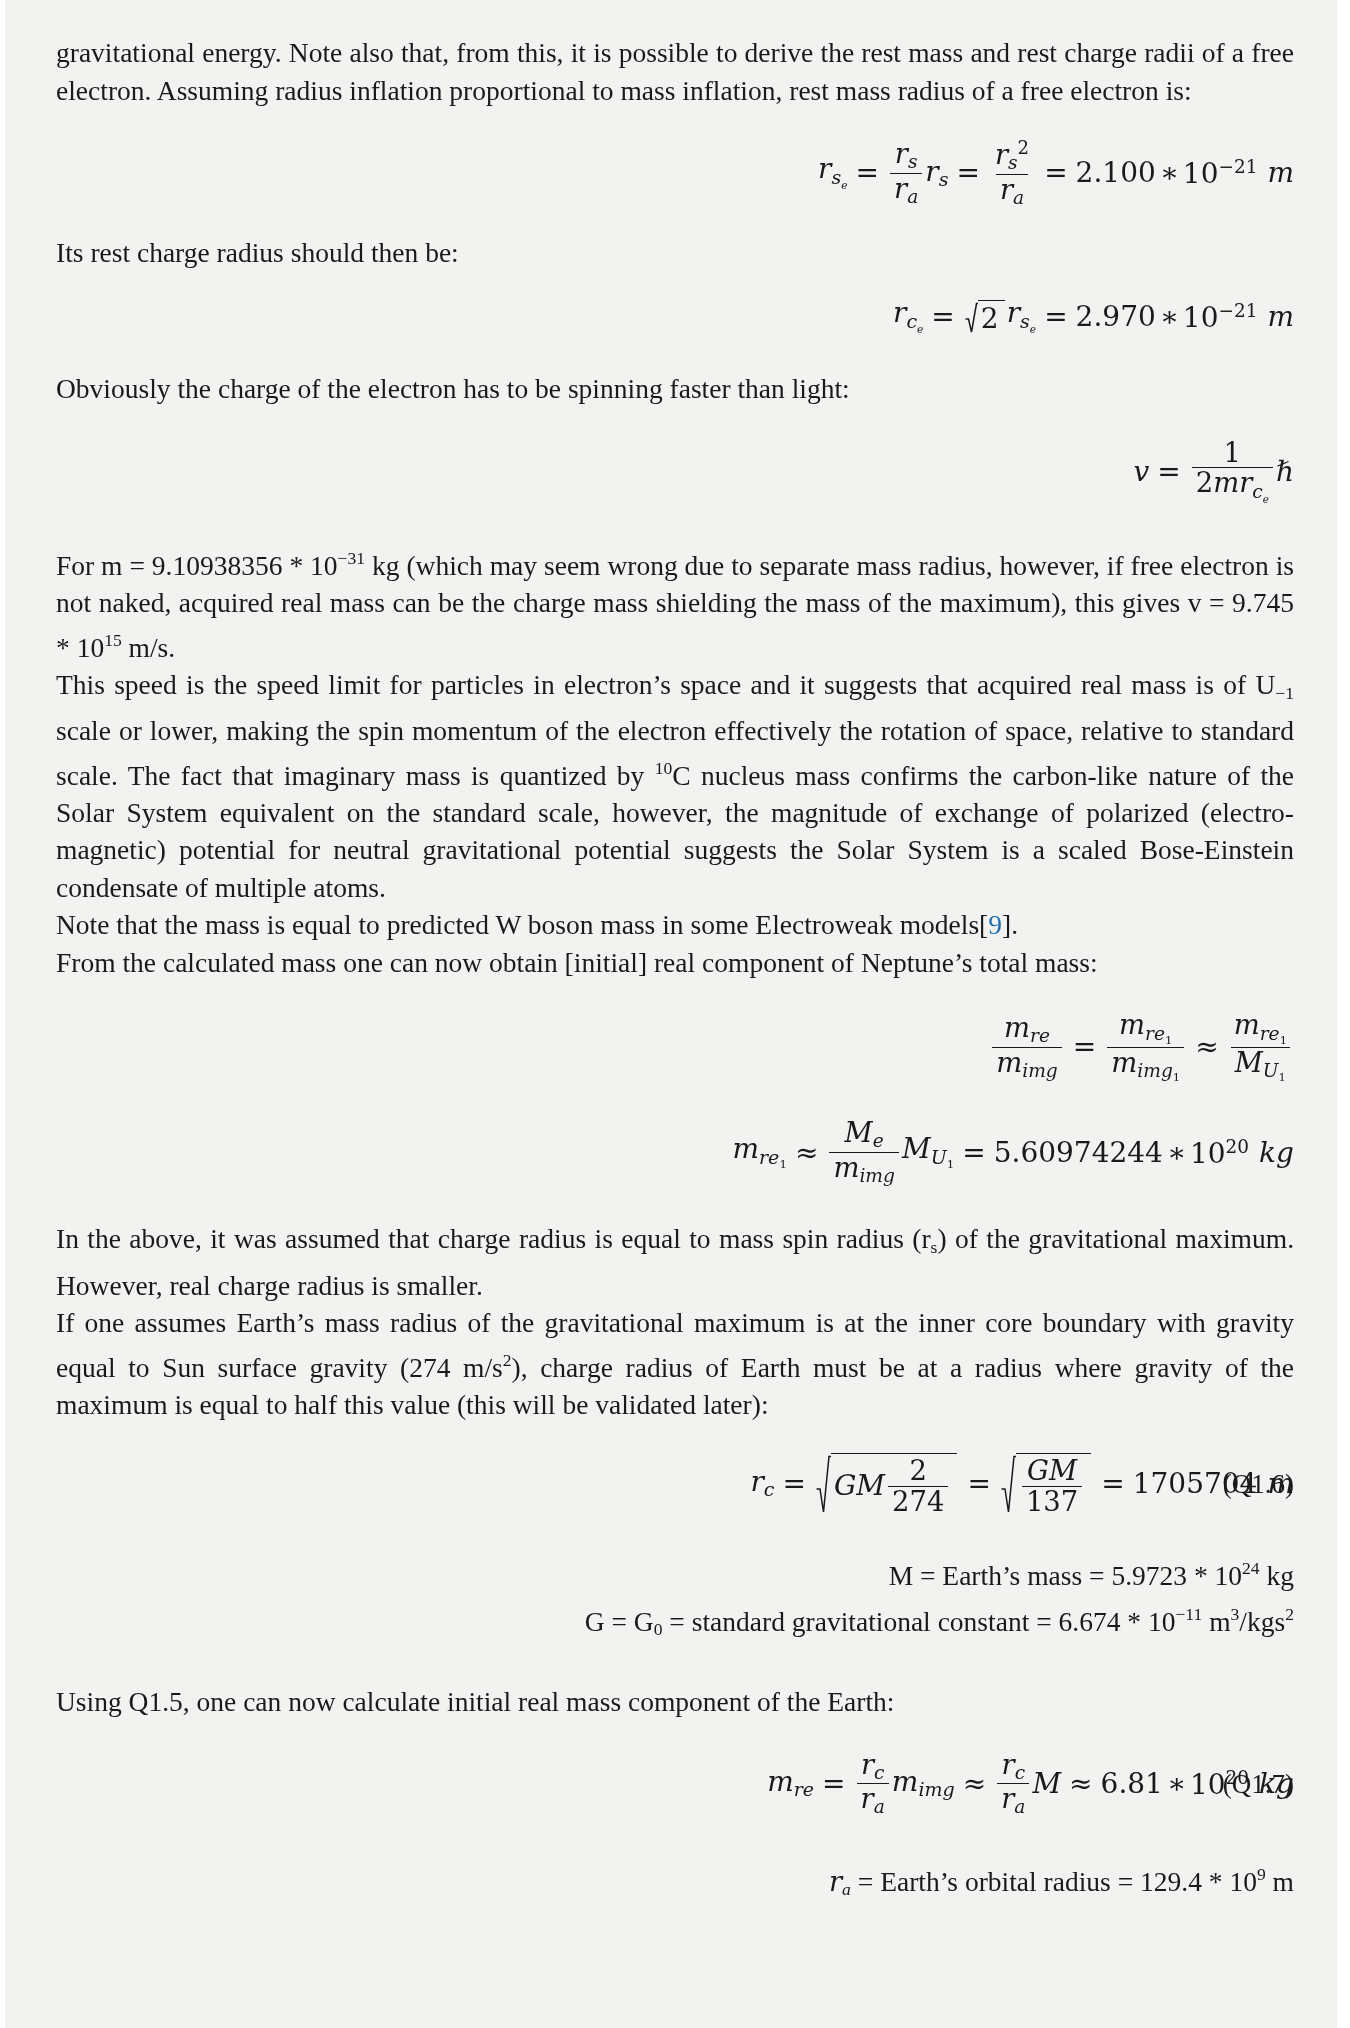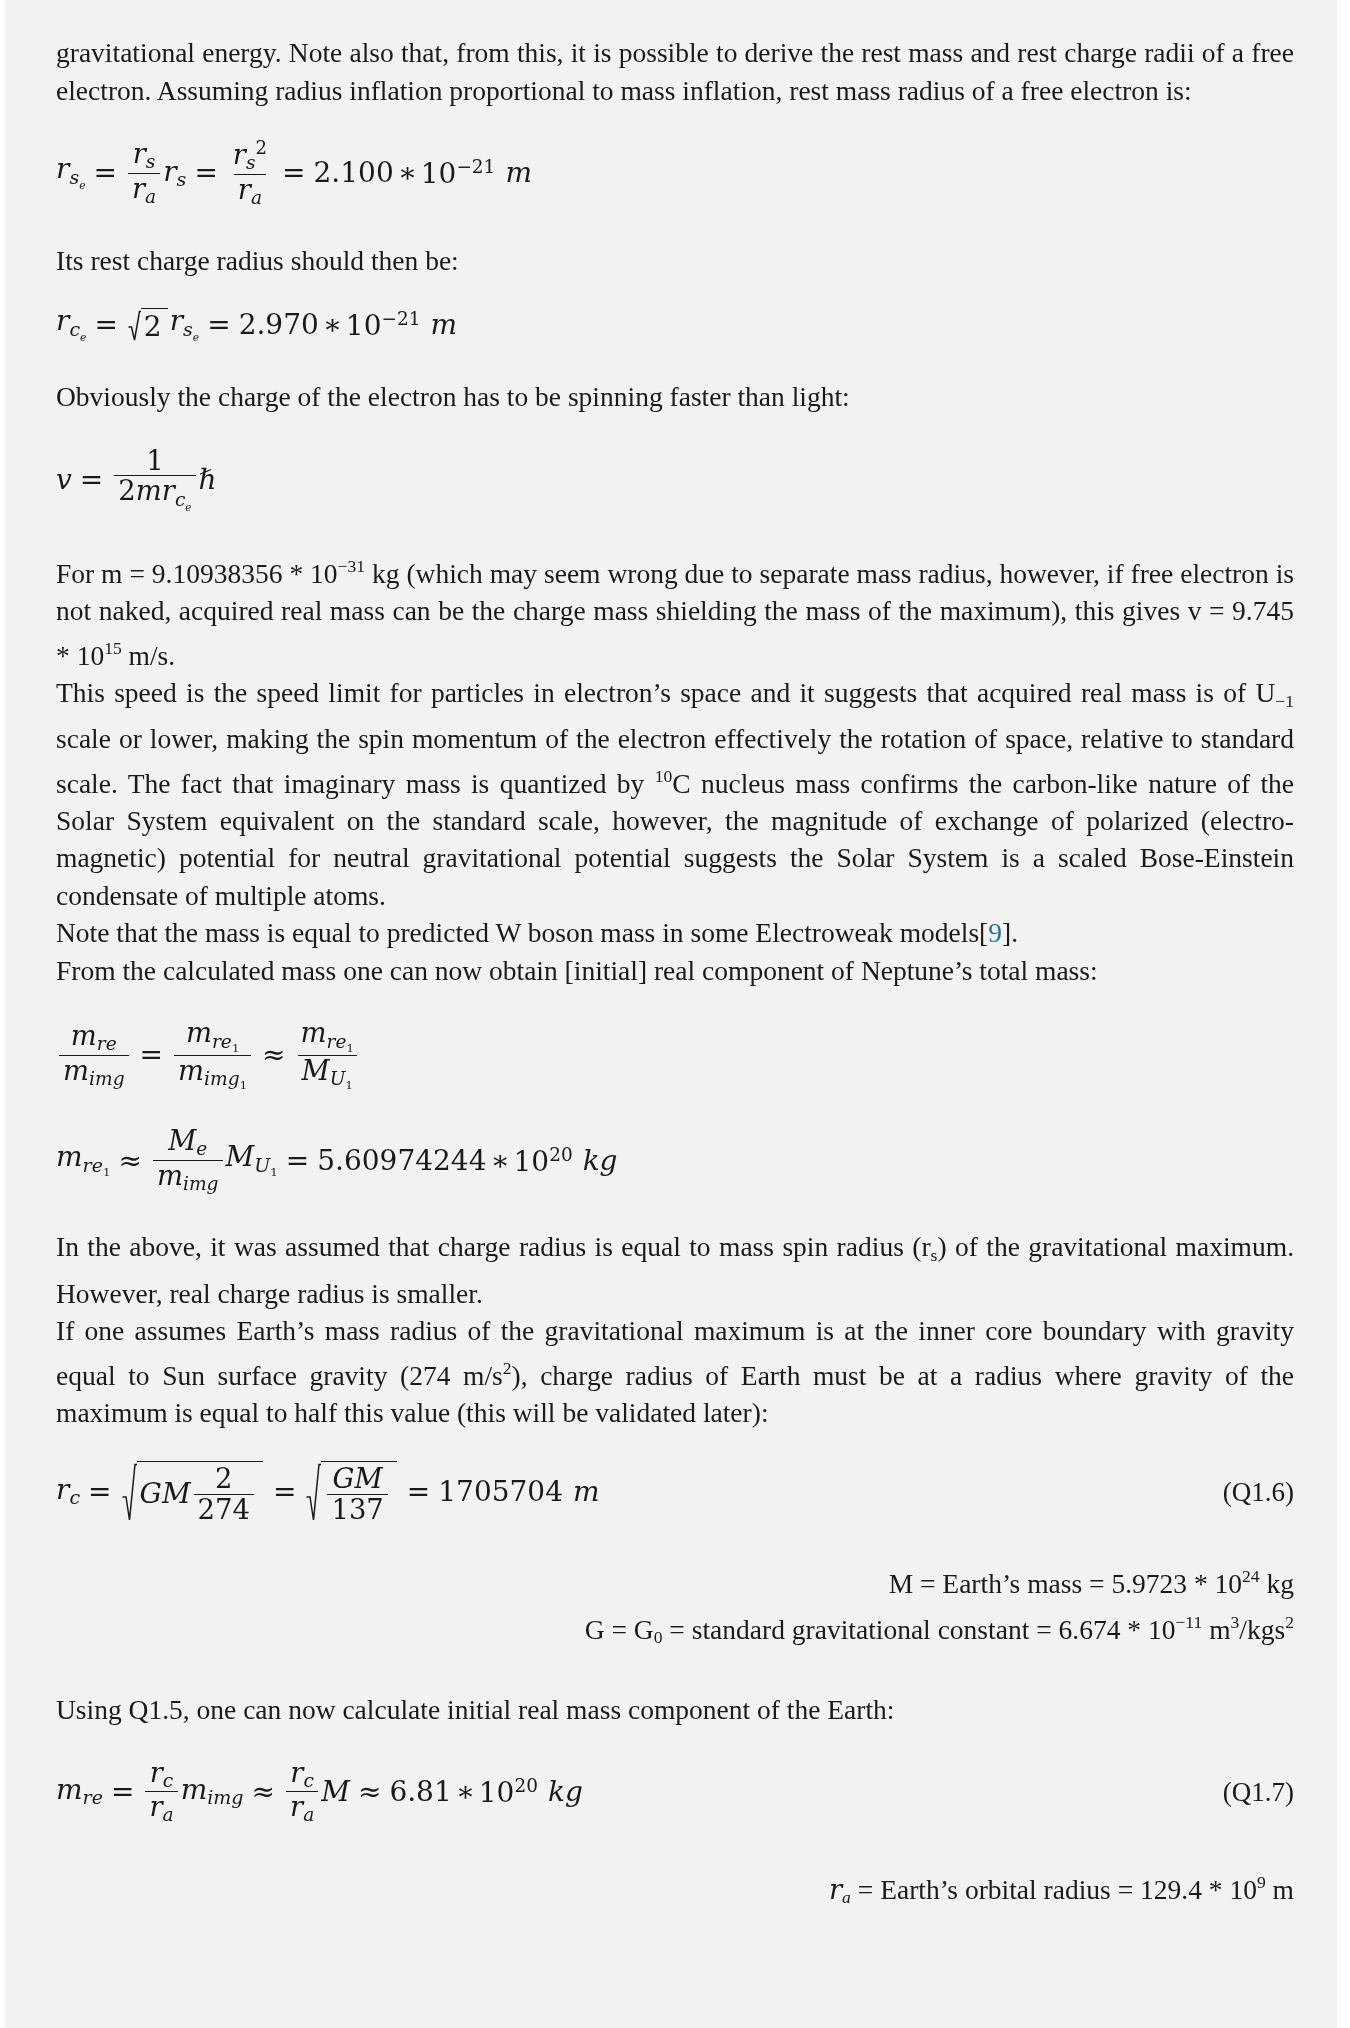--- a/index.html
+++ b/index.html
@@ -41,21 +41,21 @@
     margin: 0;
     font-size: 27.5px;
     line-height: 37.5px;
     text-align: justify;
     text-justify: inter-word;
     hyphens: none;
   }
 
   
   .eq {
-    text-align: left;
+    text-align: right;
     font-size: 28px;
     line-height: 1.0;
     position: relative;
   }
   .mathrow {
     display: inline-flex;
     align-items: center;
     justify-content: center;
     white-space: nowrap;
   }
@@ -163,21 +163,21 @@
         <span class="den mi"><span>r</span><span class="sub">a</span></span>
       </span>
       <span class="mo">=</span>
       <span class="mn">2.100</span>
       <span class="mo tight">∗</span>
       <span class="mn"><span>10</span><span class="sup">−21</span></span>
       <span class="mi" style="margin-left:10px;">m</span>
     </span>
   </div>
 
-  <p class="para" style="margin-top:34px;">Its rest charge radius should then be:</p>
+  <p class="para" style="margin-top:26px;">Its rest charge radius should then be:</p>
 
   <div class="eq" style="margin-top:28px;">
     <span class="mathrow">
       <span class="mi"><span>r</span><span class="sub"><span>c</span><span class="sub2">e</span></span></span>
       <span class="mo">=</span>
       <span class="sqrt">
         <span class="radical">
           <svg width="13" height="34" viewBox="0 0 13 34">
               <path d="M0.5,19 L3.5,19 L6.5,32 L11.5,3.5 L13,3.5" stroke="#1a1a1a" stroke-width="1.5" fill="none"></path>
             </svg>

